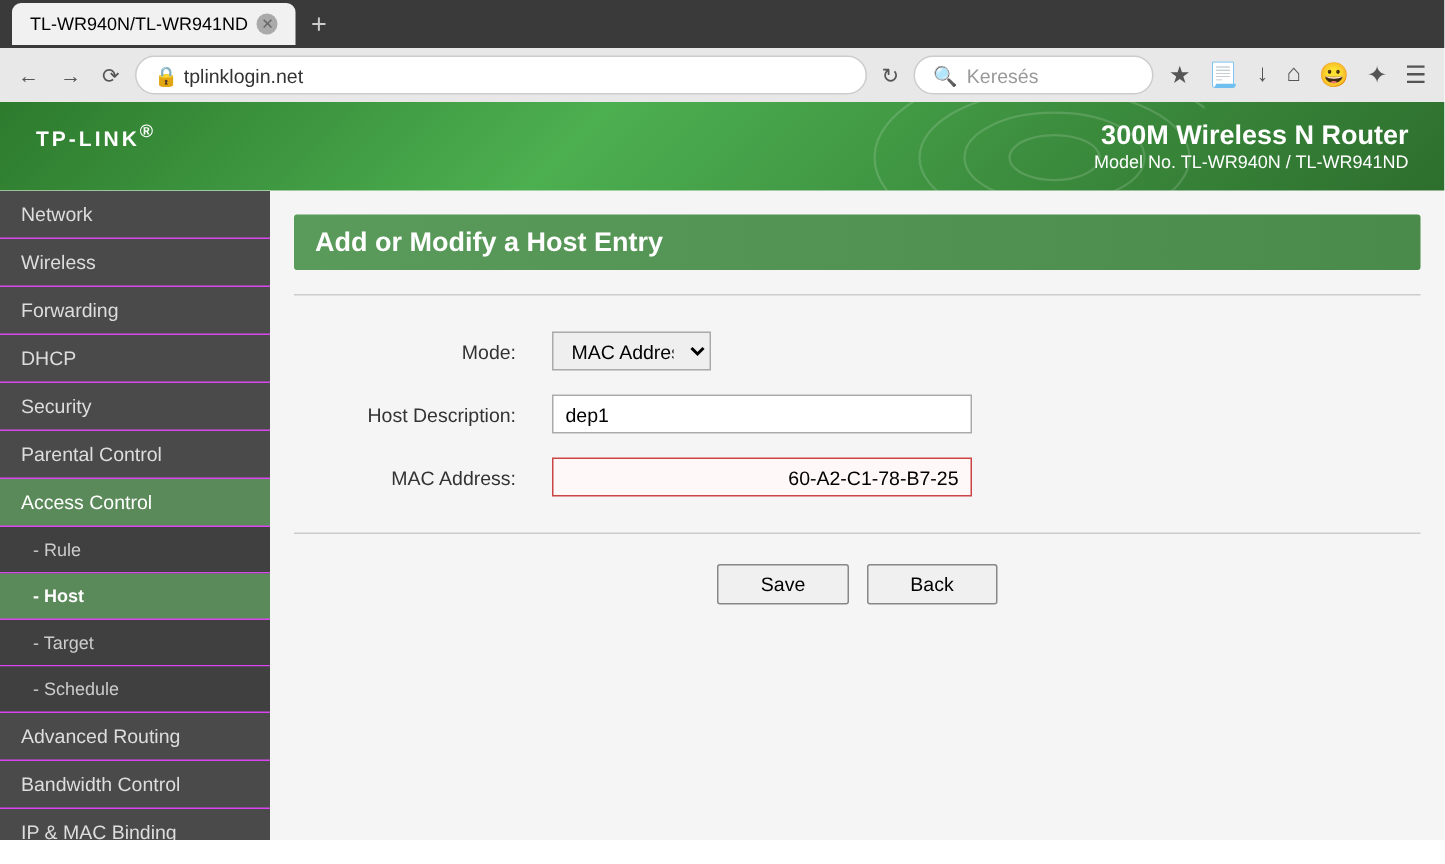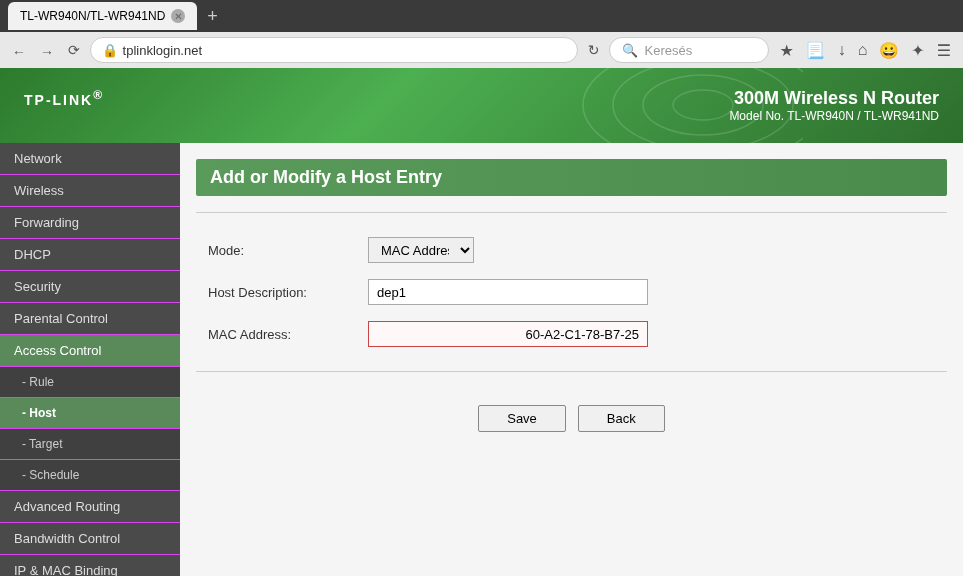--- a/index.html
+++ b/index.html
@@ -73,21 +73,21 @@
     .toolbar-icons {
       display: flex; gap: 4px; align-items: center;
     }
     .toolbar-icon {
       font-size: 16px; color: #555; cursor: pointer; padding: 2px 4px;
     }
 
     
     .tplink-header {
       background: linear-gradient(135deg, #2d7a2d 0%, #4caf50 40%, #2d6e2d 100%);
-      height: 75px;
+      height: 59px;
       display: flex;
       align-items: center;
       justify-content: space-between;
       padding: 0 24px;
       position: relative;
       overflow: hidden;
     }
     .tplink-logo {
       font-size: 28px;
       font-weight: bold;
@@ -172,39 +172,40 @@
     }
     .form-table {
       width: 100%;
       border-collapse: collapse;
     }
     .form-table td {
       padding: 8px 12px;
       vertical-align: middle;
     }
     .form-label {
+      text-align: right;
       width: 160px;
       font-weight: normal;
       color: #333;
     }
     .form-input input, .form-input select {
       border: 1px solid #aaa;
       padding: 4px 8px;
       font-size: 13px;
       height: 26px;
       outline: none;
     }
     .form-input input { width: 280px; }
     .form-input input.error { border-color: #cc4444; background: #fff8f8; text-align: right; }
     .form-input select { width: 106px; }
     .button-row {
       display: flex;
       gap: 12px;
       justify-content: center;
-      margin-top: 33px;
+      margin-top: 20px;
     }
     .btn {
       padding: 5px 28px;
       font-size: 13px;
       border: 1px solid #888;
       background: #f0f0f0;
       cursor: pointer;
       border-radius: 2px;
     }
     .bottom-divider {

